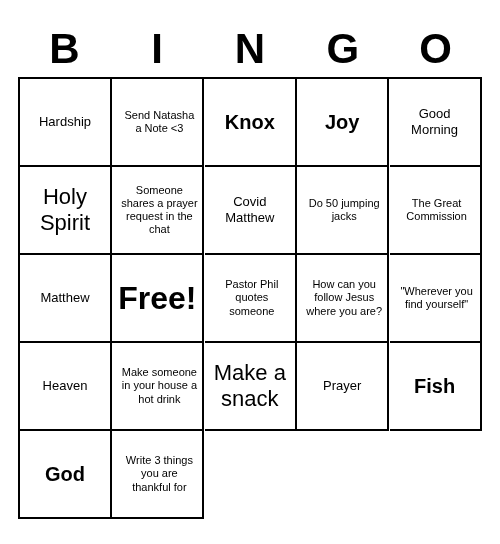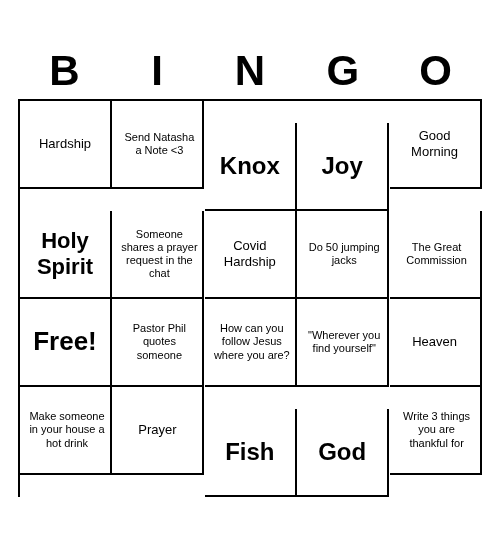--- a/index.html
+++ b/index.html
@@ -43,29 +43,28 @@
       align-items: center;
       justify-content: center;
       text-align: center;
       padding: 4px;
       font-size: 13px;
       color: #000;
       line-height: 1.2;
     }
     .bingo-cell.large-text {
       font-size: 22px;
+      font-weight: normal;
+    }
+    .bingo-cell.xl-text {
+      font-size: 20px;
       font-weight: bold;
     }
-    .bingo-cell.xl-text {
-      font-size: 24px;
-      font-weight: bold;
-      margin-top: 22px;
-    }
     .bingo-cell.free {
-      font-size: 26px;
+      font-size: 32px;
       font-weight: bold;
     }
     .bingo-cell.small-text {
       font-size: 11px;
       padding-left: 8px;
     }
   </style>
 </head>
 <body>
 
@@ -78,27 +77,29 @@
       <div class="bingo-header-cell">O</div>
     </div>
   <div class="bingo-grid">
   <div class="bingo-cell">Hardship</div>
       <div class="bingo-cell small-text">Send Natasha a Note &lt;3</div>
       <div class="bingo-cell xl-text">Knox</div>
       <div class="bingo-cell xl-text">Joy</div>
       <div class="bingo-cell">Good Morning</div>
       <div class="bingo-cell large-text">Holy Spirit</div>
       <div class="bingo-cell small-text">Someone shares a prayer request in the chat</div>
-      <div class="bingo-cell">Covid Hardship</div>
+      <div class="bingo-cell">Covid Matthew</div>
       <div class="bingo-cell small-text">Do 50 jumping jacks</div>
       <div class="bingo-cell small-text">The Great Commission</div>
+      <div class="bingo-cell">Matthew</div>
       <div class="bingo-cell free">Free!</div>
       <div class="bingo-cell small-text">Pastor Phil quotes someone</div>
       <div class="bingo-cell small-text">How can you follow Jesus where you are?</div>
       <div class="bingo-cell small-text">"Wherever you find yourself"</div>
       <div class="bingo-cell">Heaven</div>
       <div class="bingo-cell small-text">Make someone in your house a hot drink</div>
+      <div class="bingo-cell large-text">Make a snack</div>
       <div class="bingo-cell">Prayer</div>
       <div class="bingo-cell xl-text">Fish</div>
       <div class="bingo-cell xl-text">God</div>
       <div class="bingo-cell small-text">Write 3 things you are thankful for</div>
     </div>
 </div>
 
 </body></html>

